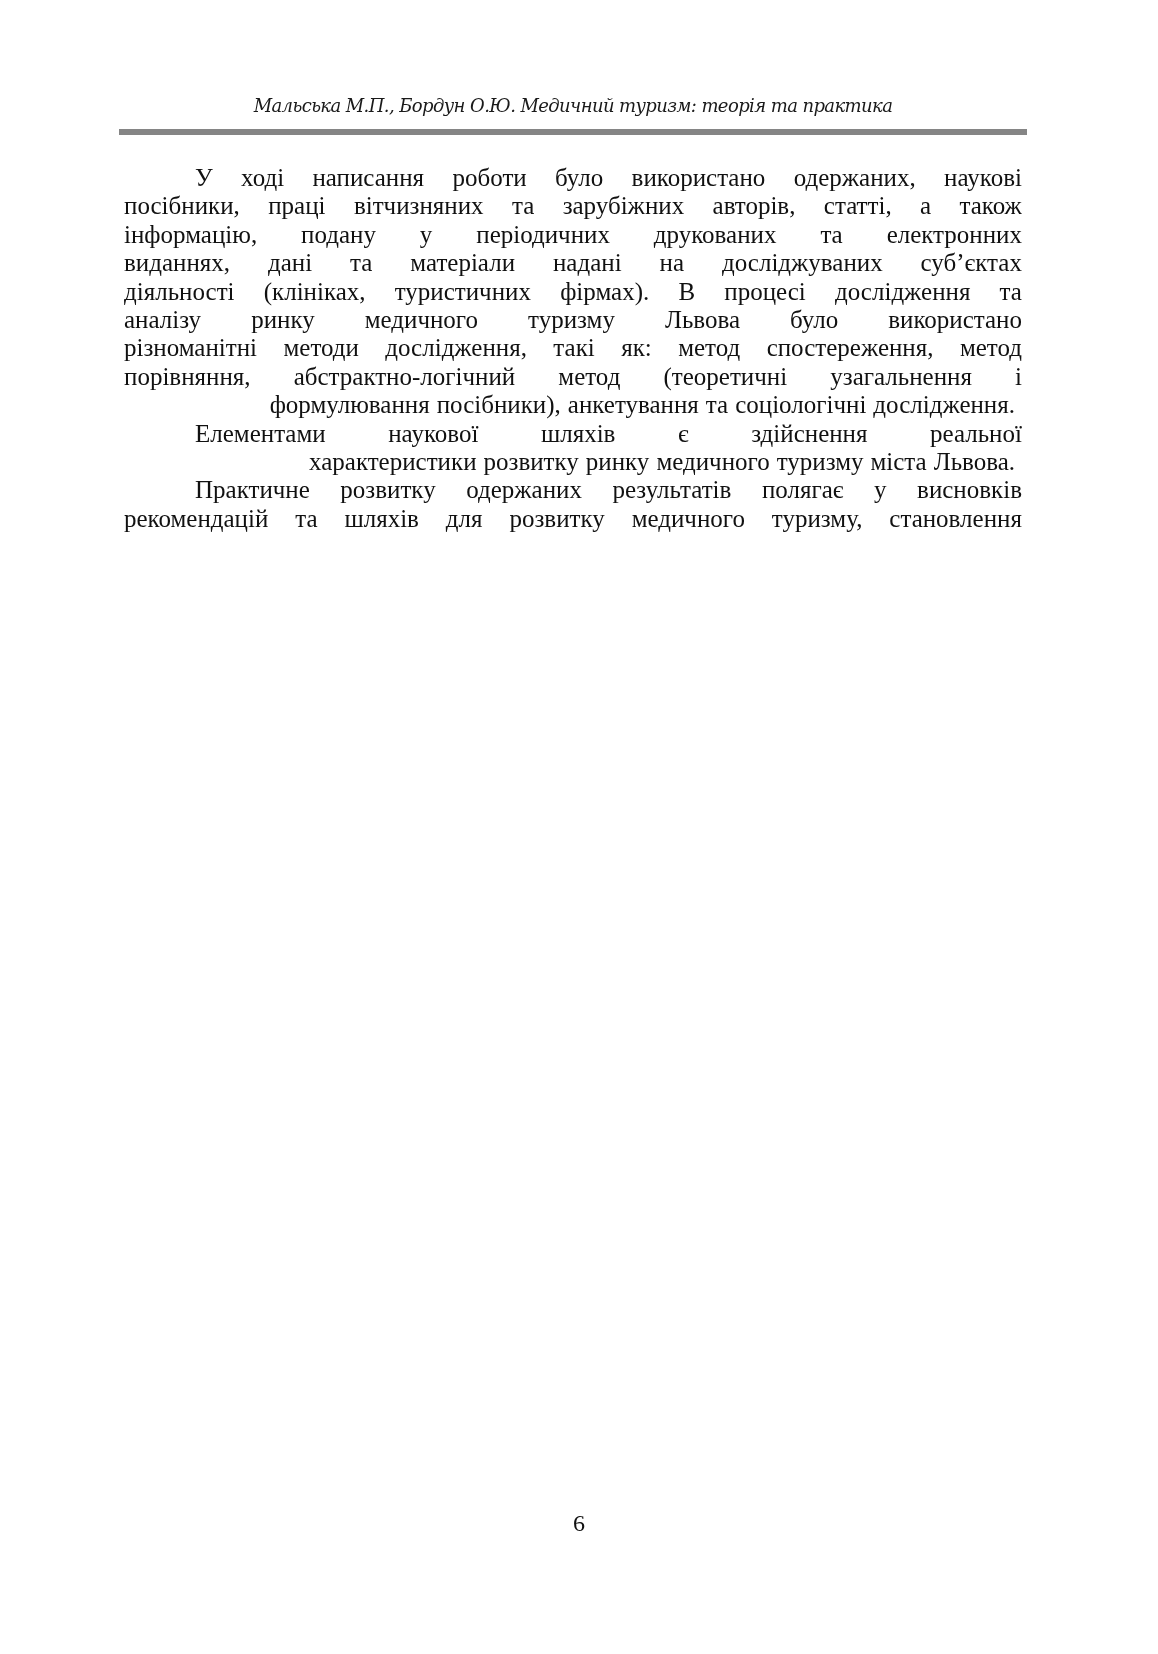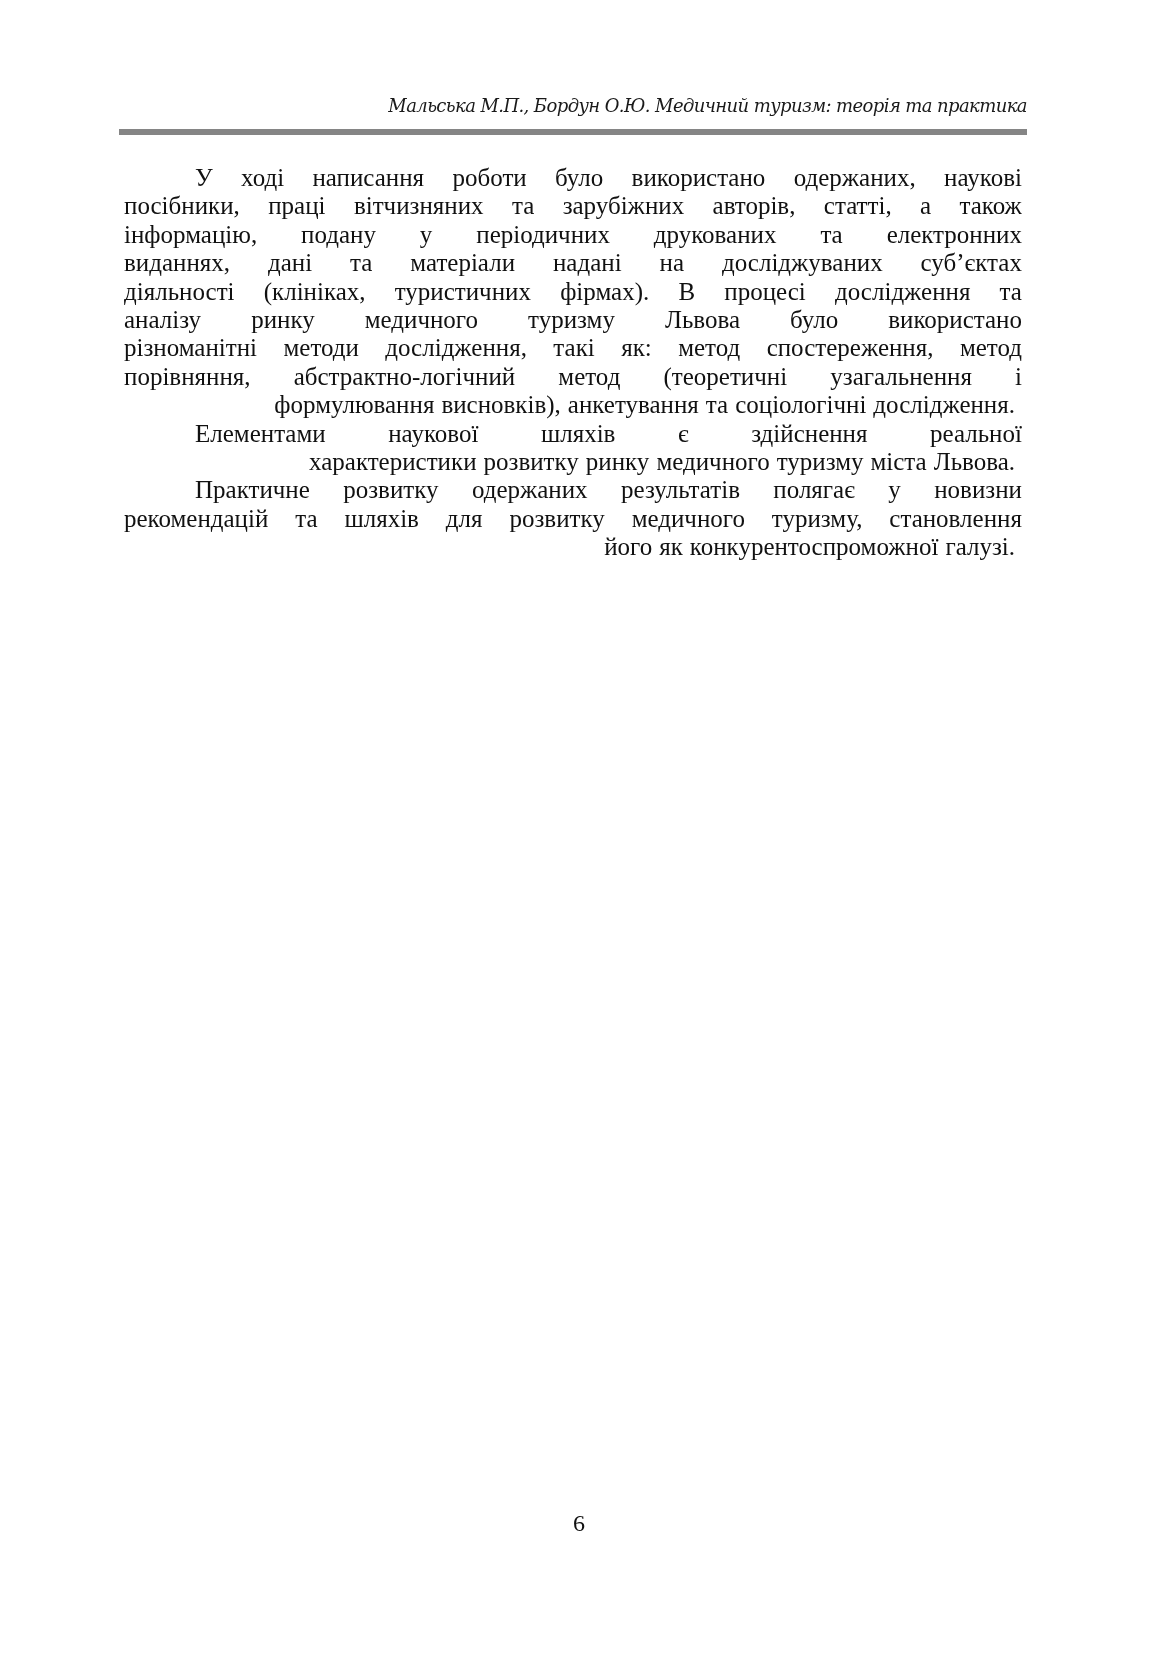--- a/index.html
+++ b/index.html
@@ -12,21 +12,21 @@
       height: 1654px;
       position: relative;
       overflow: hidden;
       color: #111111;
     }
     .running-header {
       position: absolute;
       left: 119px;
       top: 94px;
       width: 908px;
-      text-align: right;
+      text-align: center;
       font-family: "DejaVu Serif", "Liberation Serif", serif;
       font-style: italic;
       font-size: 18px;
       line-height: 24px;
       letter-spacing: -0.6px;
       color: #1a1a1a;
       white-space: nowrap;
     }
     .header-rule {
       position: absolute;
@@ -162,21 +162,21 @@
     <div class="line">
         <span class="w">порівняння,</span>
         <span class="w">абстрактно-логічний</span>
         <span class="w">метод</span>
         <span class="w">(теоретичні</span>
         <span class="w">узагальнення</span>
         <span class="w">і</span>
       </div>
     <div class="line last">
         <span class="w">формулювання</span>
-        <span class="w">висновків),</span>
+        <span class="w">посібники),</span>
         <span class="w">анкетування</span>
         <span class="w">та</span>
         <span class="w">соціологічні</span>
         <span class="w">дослідження.</span>
       </div>
   </div>
 
   <div class="paragraph">
     <div class="line indent">
         <span class="w it">Елементами</span>
@@ -198,34 +198,28 @@
   </div>
 
   <div class="paragraph">
     <div class="line indent">
         <span class="w it">Практичне</span>
         <span class="w it">розвитку</span>
         <span class="w">одержаних</span>
         <span class="w">результатів</span>
         <span class="w">полягає</span>
         <span class="w">у</span>
-        <span class="w">новизни</span>
+        <span class="w">висновків</span>
       </div>
     <div class="line">
         <span class="w">рекомендацій</span>
         <span class="w">та</span>
         <span class="w">шляхів</span>
         <span class="w">для</span>
         <span class="w">розвитку</span>
         <span class="w">медичного</span>
         <span class="w">туризму,</span>
         <span class="w">становлення</span>
       </div>
-    <div class="line last">
-        <span class="w">його</span>
-        <span class="w">як</span>
-        <span class="w">конкурентоспроможної</span>
-        <span class="w">галузі.</span>
-      </div>
   </div>
 </div>
 
 <div class="page-number">6</div>
 
 </body></html>

